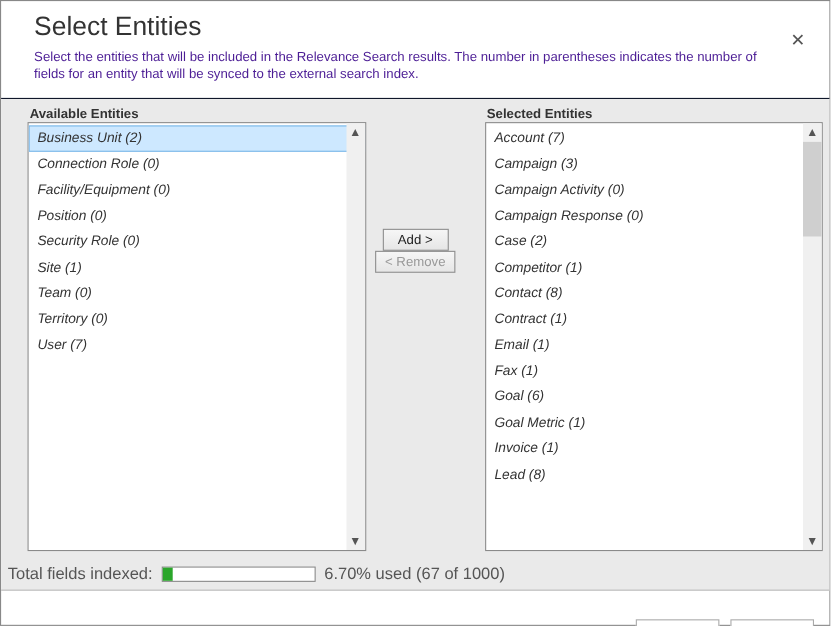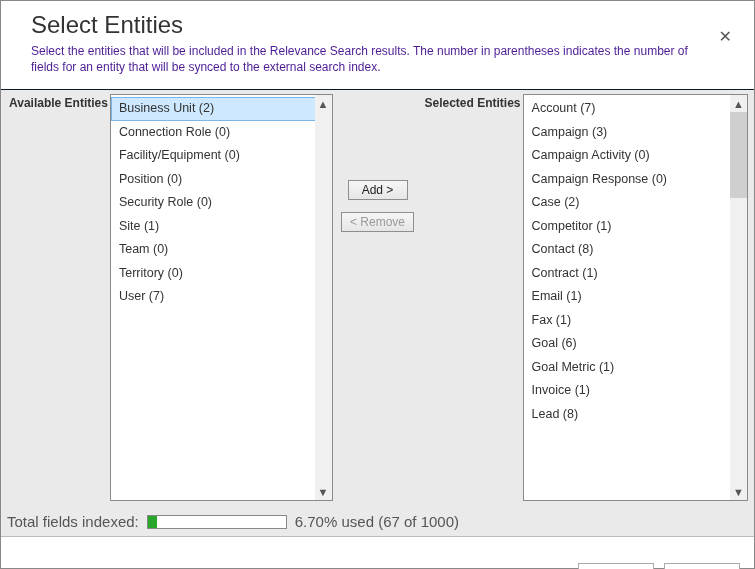--- a/index.html
+++ b/index.html
@@ -4,27 +4,27 @@
 <style>
   * { box-sizing: border-box; }
   html, body { margin:0; padding:0; width:755px; height:569px; font-family: "Segoe UI", Arial, sans-serif; font-size:12px; color:#333; background:#fff; overflow:hidden;}
   .dialog { position:relative; width:755px; height:569px; border:1px solid #888; background:#fff;}
   .header { padding:10px 30px 14px 30px; border-bottom:1px solid #0f172a;}
   .title  { font-size:24px; font-weight:300; color:#333; margin-bottom:4px;}
   .desc   { font-size:12px; color:#4c1d95; line-height:1.35; max-width:680px;}
   .close  { position:absolute; top:26px; right:22px; font-size:16px; color:#555; cursor:pointer;}
   .body   { display:flex; flex-direction:column; height:calc(100% - 120px); background:#eaeaea; border-bottom:1px solid #bbb;}
   .work   { flex:1; display:flex; align-items:stretch; gap:0; padding:0;}
-  .col    { flex:1; display:flex; flex-direction:row; padding:4px 6px 6px 6px;}
+  .col    { flex:1; display:flex; flex-direction:column; padding:4px 6px 6px 6px;margin-left:18px;}
   .col-label{ font-size:12px; font-weight:bold; color:#333; padding:2px 2px 1px 2px;}
-  .listwrap{ position:relative; flex:1; background:#fff; border:1px solid #8a8a8a; overflow:hidden;}
+  .listwrap{ position:relative; flex:1; background:#fff; border:1px solid #8a8a8a; overflow:hidden;font-style:italic;}
   .list    { position:absolute; inset:0; padding:2px 0; overflow:hidden;}
   .item    { padding:3px 8px; font-size:12.5px; color:#333; cursor:default; user-select:none; line-height:1.4;}
   .item.sel{ background:#cde8ff; border:1px solid #7ab7e8; padding:2px 7px;}
-  .mid     { width:78px; display:flex; flex-direction:column; align-items:center; justify-content:flex-start; padding-top:90px; gap:12px;}
+  .mid     { width:78px; display:flex; flex-direction:column; align-items:center; justify-content:flex-start; padding-top:118px; }
   .btn     { min-width:60px; padding:2px 8px; font-size:12px; background:linear-gradient(#f6f6f6,#e6e6e6); border:1px solid #8e8e8e; cursor:pointer; color:#222;}
   .btn.dis { color:#999; cursor:default;}
   .sbwrap  { position:absolute; right:0; top:0; bottom:0; width:17px; background:#f0f0f0;}
   .sb-arr  { width:17px; height:17px; display:flex; align-items:center; justify-content:center; color:#555; font-size:11px;}
   .sb-tr   { position:absolute; left:0; right:0; top:17px; bottom:17px; }
   .thumb   { position:absolute; left:0; right:0; top:0; height:86px; background:#cfcfcf;}
   .footer-stats{ display:flex; align-items:center; gap:8px; font-size:15px; color:#555; padding:6px 6px;}
   .pbar    { width:140px; height:14px; border:1px solid #888; background:#fff; position:relative;}
   .pfill   { position:absolute; left:0; top:0; bottom:0; width:6.7%; background:#2aa62a;}
   .dlg-btns{ display:flex; justify-content:flex-end; gap:10px; padding:10px 14px;}

